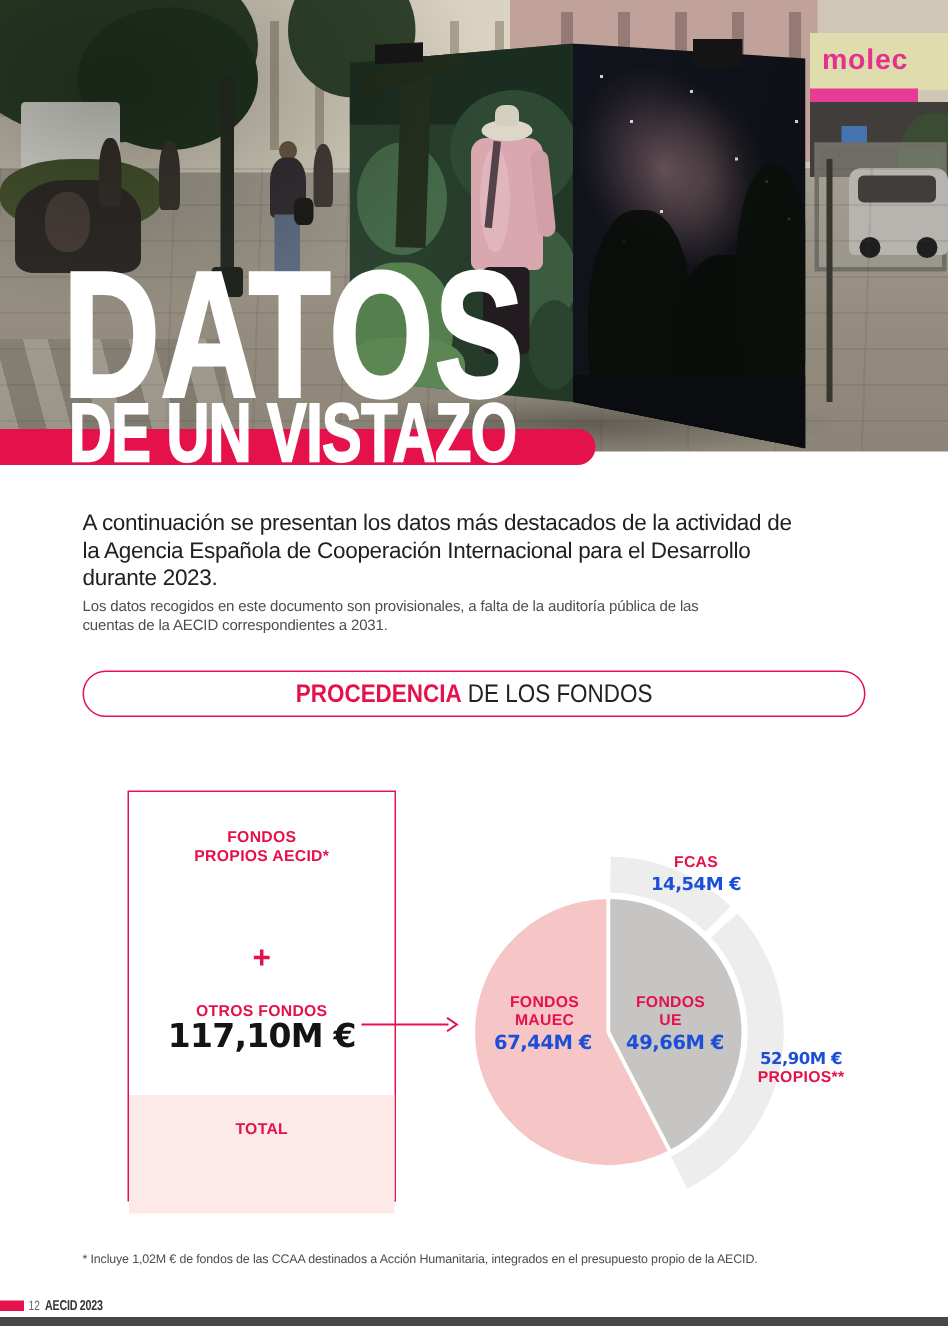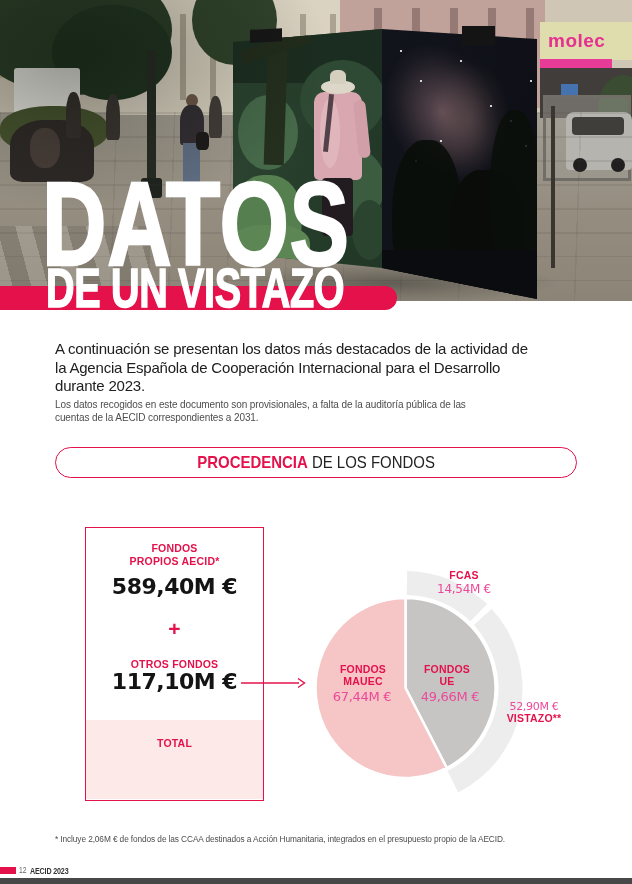--- a/index.html
+++ b/index.html
@@ -118,41 +118,41 @@
   
   .pill{position:absolute;left:55px;top:447px;width:522px;height:31px;border:1.3px solid #e4114b;
     border-radius:17px;box-sizing:border-box;display:flex;align-items:center;justify-content:center;background:#fff;}
   .pill-inner{transform:scaleX(.88);white-space:nowrap;font-size:17px;letter-spacing:0;}
   .pill-hl{color:#e4114b;font-weight:bold;}
   .pill-rest{color:#222;font-weight:normal;}
 
   
   .funds-box{position:absolute;left:85px;top:527px;width:179px;height:274px;border:1.5px solid #e4114b;
     box-sizing:border-box;background:#fff;}
-  .funds-box>div{position:absolute;left:0;width:100%;text-align:center;}
+  .funds-box>div{position:absolute;left:0;width:100%;text-align:center;margin-top:10px;}
   .fb-label{color:#e4114b;font-weight:bold;font-size:10.5px;line-height:12.5px;letter-spacing:.2px;}
   .fb-value{color:#141414;font-weight:bold;font-size:22px;font-family:"DejaVu Sans",sans-serif;letter-spacing:-0.5px;}
   .fb-label1{top:14px;}
   .fb-value1{top:46px;}
   .fb-plus{top:89px;color:#e4114b;font-weight:bold;font-size:21px;}
   .fb-label2{top:130px;}
   .fb-value2{top:141px;}
   .fb-totalbg{top:192px;height:79px;background:#fce9e8;}
   .fb-total-label{top:209px;}
   .fb-total-value{top:225px;color:#e4114b;font-weight:bold;font-size:23px;
     font-family:"DejaVu Sans",sans-serif;letter-spacing:-0.5px;}
 
   
   .arrow-svg{position:absolute;left:240px;top:676px;z-index:3;}
 
   
   .pie-svg{position:absolute;left:275px;top:558px;}
   .pie-label-name{position:absolute;transform:translate(-50%,-50%);color:#e4114b;font-weight:bold;
     font-size:10.5px;line-height:11.5px;text-align:center;letter-spacing:.2px;z-index:4;}
-  .pie-label-value{position:absolute;transform:translate(-50%,-50%);color:#ec4899;font-weight:normal;
+  .pie-label-value{position:absolute;transform:translate(-50%,-50%);color:#1d4ed8;font-weight:bold;
     font-size:13px;font-family:"DejaVu Sans",sans-serif;white-space:nowrap;letter-spacing:-0.3px;z-index:4;}
   .lbl-fcas-n{left:464px;top:576px;white-space:nowrap;}
   .lbl-fcas-v{left:464px;top:589px;font-size:12px;}
   .lbl-fonprode-n{left:534px;top:719px;white-space:nowrap;}
   .lbl-fonprode-v{left:534px;top:706px;font-size:11px;}
   .lbl-ue-n{left:447px;top:675px;width:60px;}
   .lbl-ue-v{left:450px;top:696px;}
   .lbl-mauec-n{left:363px;top:675px;width:80px;}
   .lbl-mauec-v{left:362px;top:696px;}
 
@@ -257,49 +257,48 @@
   <div class="pill-inner">
     <span class="pill-hl">PROCEDENCIA</span><span class="pill-rest"> DE LOS FONDOS</span>
   </div>
 </div>
 
 <div class="funds-box">
   <div class="fb-label fb-label1">
     <div>FONDOS</div>
     <div>PROPIOS AECID*</div>
   </div>
-  <div class="fb-value fb-value1">589,40M €</div>
   <div class="fb-plus">+</div>
   <div class="fb-label fb-label2">OTROS FONDOS</div>
   <div class="fb-value fb-value2">117,10M €</div>
   <div class="fb-totalbg"></div>
   <div class="fb-label fb-total-label">TOTAL</div>
 </div>
 
 <svg class="arrow-svg" width="68" height="14">
   <line x1="1" y1="7" x2="59" y2="7" stroke="#e4114b" stroke-width="1.4"></line>
   <polyline points="58,2.5 64.5,7 58,11.5" fill="none" stroke="#e4114b" stroke-width="1.4"></polyline>
 </svg>
 
 <svg id="pie-svg" class="pie-svg" width="260" height="260" viewBox="0 0 260 260">
     <path d="M 132.13357509968 13.011404690911405 A 117 117 0 0 1 212.06831703398404 46.121458904893515 L 195.3363545654745 63.3273134885051 A 93 93 0 0 0 131.7984827715405 37.0090652671347 Z" fill="#ededed"></path>
     <path d="M 216.62335919300892 50.80551154712869 A 117 117 0 0 1 183.25267226066342 234.43254075889865 L 172.43161128411708 213.01048111604766 A 93 93 0 0 0 198.9570291021353 67.05053481951254 Z" fill="#ededed"></path>
     <path d="M 130.5 130 L 130.5 40 A 90 90 0 0 1 171.77845990358836 209.9755509389454 Z" fill="#c6c5c4" stroke="#ffffff" stroke-width="2.5"></path>
     <path d="M 130.5 130 L 171.77845990358836 209.9755509389454 A 90 90 0 1 1 130.49999999999997 40 Z" fill="#f6c5c5" stroke="#ffffff" stroke-width="2.5"></path>
   </svg>
 <div class="pie-label-name lbl-fcas-n">FCAS</div>
 <div class="pie-label-value lbl-fcas-v">14,54M €</div>
-<div class="pie-label-name lbl-fonprode-n">VISTAZO**</div>
+<div class="pie-label-name lbl-fonprode-n">PROPIOS**</div>
 <div class="pie-label-value lbl-fonprode-v">52,90M €</div>
 <div class="pie-label-name lbl-ue-n">FONDOS UE</div>
 <div class="pie-label-value lbl-ue-v">49,66M €</div>
 <div class="pie-label-name lbl-mauec-n">FONDOS MAUEC</div>
 <div class="pie-label-value lbl-mauec-v">67,44M €</div>
 
 <div class="footnotes">
-  <div>* Incluye 2,06M € de fondos de las CCAA destinados a Acción Humanitaria, integrados en el presupuesto propio de la AECID.</div>
+  <div>* Incluye 1,02M € de fondos de las CCAA destinados a Acción Humanitaria, integrados en el presupuesto propio de la AECID.</div>
 </div>
 <div class="footer-block">
   <div class="footer-rect"></div>
   <div class="footer-page">12</div>
   <div class="footer-brand">AECID 2023</div>
 </div>
 <div class="bottom-bar"></div>
 
 </body></html>

